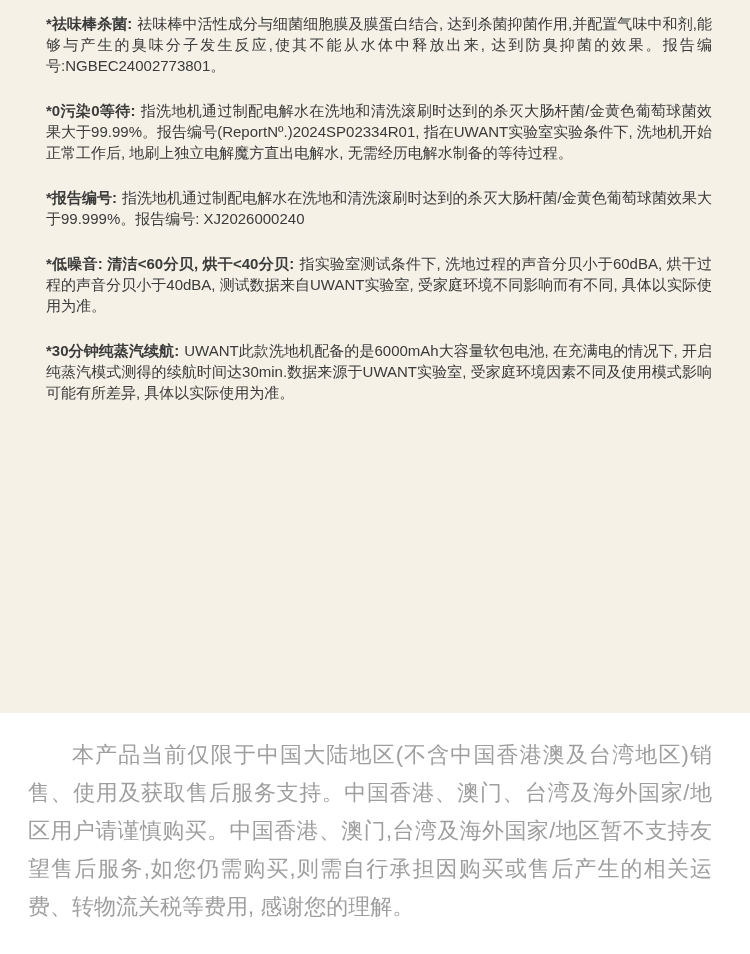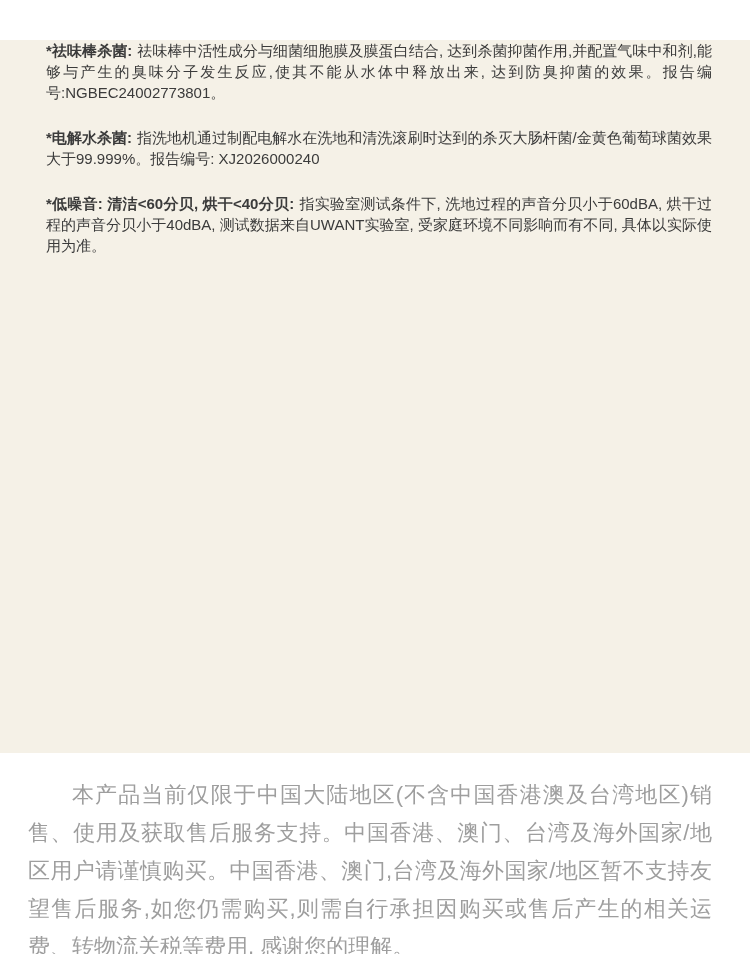--- a/index.html
+++ b/index.html
@@ -17,23 +17,22 @@
     width: 750px;
     height: 954px;
     overflow: hidden;
     font-family: "Liberation Sans", "DejaVu Sans", sans-serif;
     background: var(--sales-bg);
   }
   .notes-section {
     width: 750px;
     height: 713px;
     background: var(--notes-bg);
-    padding: 0 38px 0 46px;
+    padding: 13px 38px 0 46px;
     overflow: hidden;
-    margin-top: 40px;
   }
   .note {
     margin: 0 0 24px 0;
     font-size: 15px;
     line-height: 21px;
     color: var(--notes-text);
     text-align: justify;
     text-justify: inter-ideograph;
     word-break: break-word;
   }
@@ -61,25 +60,27 @@
 </style>
 </head>
 <body>
 
 <div class="notes-section">
 
   <p class="note"><span class="note-label">*祛味棒杀菌:</span><span class="note-body">祛味棒中活性成分与细菌细胞膜及膜蛋白结合, 达到杀菌抑菌作用,并配置气味中和剂,能够与产生的臭味分子发生反应,使其不能从水体中释放出来, 达到防臭抑菌的效果。报告编号:NGBEC24002773801。</span></p>
 
 
 
+  <p class="note"><span class="note-label">*0污染0等待:</span><span class="note-body">指洗地机通过制配电解水在洗地和清洗滚刷时达到的杀灭大肠杆菌/金黄色葡萄球菌效果大于99.99%。报告编号(ReportNº.)2024SP02334R01, 指在UWANT实验室实验条件下, 洗地机开始正常工作后, 地刷上独立电解魔方直出电解水, 无需经历电解水制备的等待过程。</span></p>
 
-  <p class="note"><span class="note-label">*电解水杀菌:</span><span class="note-body">指洗地机通过制配电解水在洗地和清洗滚刷时达到的杀灭大肠杆菌/金黄色葡萄球菌效果大于99.999%。报告编号: XJ2026000240</span></p>
+  <p class="note"><span class="note-label">*报告编号:</span><span class="note-body">指洗地机通过制配电解水在洗地和清洗滚刷时达到的杀灭大肠杆菌/金黄色葡萄球菌效果大于99.999%。报告编号: XJ2026000240</span></p>
 
   <p class="note"><span class="note-label">*低噪音: 清洁&lt;60分贝, 烘干&lt;40分贝:</span><span class="note-body">指实验室测试条件下, 洗地过程的声音分贝小于60dBA, 烘干过程的声音分贝小于40dBA, 测试数据来自UWANT实验室, 受家庭环境不同影响而有不同, 具体以实际使用为准。</span></p>
 
 
+  <p class="note"><span class="note-label">*30分钟纯蒸汽续航:</span><span class="note-body">UWANT此款洗地机配备的是6000mAh大容量软包电池, 在充满电的情况下, 开启纯蒸汽模式测得的续航时间达30min.数据来源于UWANT实验室, 受家庭环境因素不同及使用模式影响可能有所差异, 具体以实际使用为准。</span></p>
 
 
 </div>
 
 <div class="sales-section">
   <p class="sales-notice">本产品当前仅限于中国大陆地区(不含中国香港澳及台湾地区)销售、使用及获取售后服务支持。中国香港、澳门、台湾及海外国家/地区用户请谨慎购买。中国香港、澳门,台湾及海外国家/地区暂不支持友望售后服务,如您仍需购买,则需自行承担因购买或售后产生的相关运费、转物流关税等费用, 感谢您的理解。</p>
 </div>
 
 </body></html>

